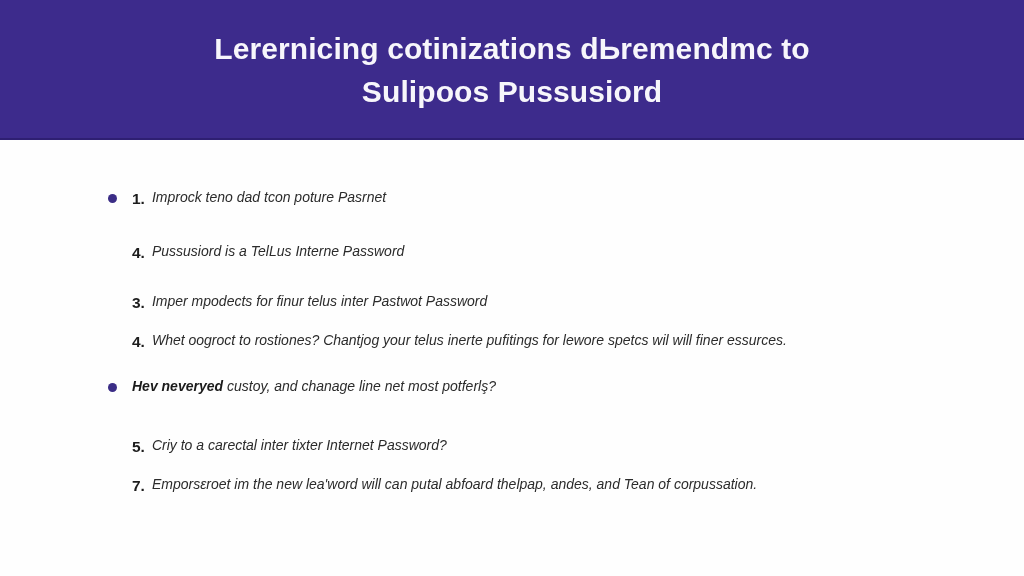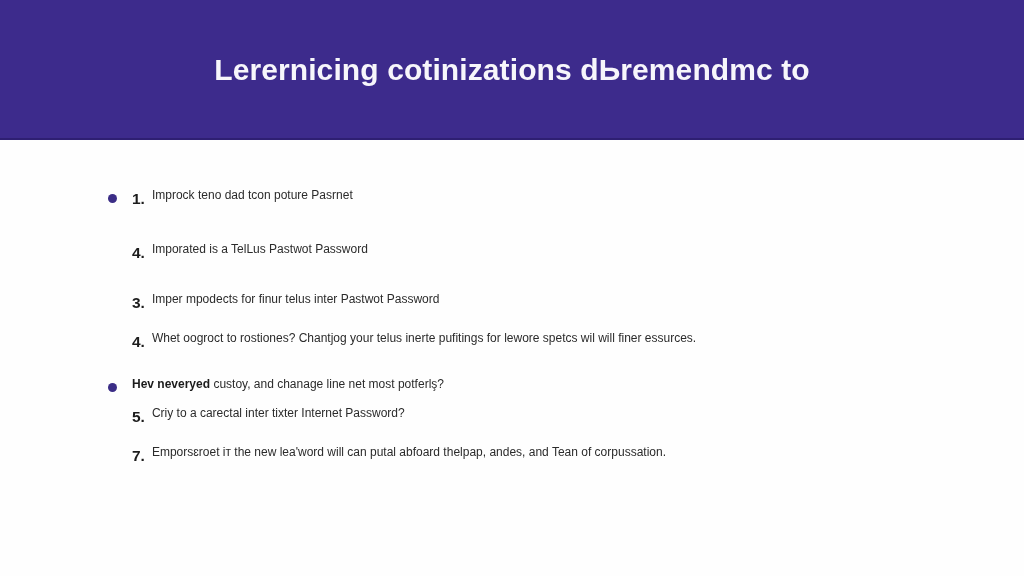--- a/index.html
+++ b/index.html
@@ -88,58 +88,60 @@
     flex: 0 0 auto;
     color: #1c1c1c;
     font-weight: bold;
     font-size: 15.5px;
     line-height: 1.62;
     margin-right: 7px;
   }
   .text {
     flex: 1 1 auto;
     color: #2b2b2b;
-    font-size: 12px;
+    font-size: 14px;
     line-height: 1.62;
+    font-style: italic;
   }
   .text .lead {
     font-weight: bold;
     color: #1b1b1b;
   }
   
   .item.i1 { margin-bottom: 29px; }
   .item.i2 { margin-bottom: 25px; }
   .item.i3 { margin-bottom: 14px; }
   .item.i4 { margin-bottom: 21px; }
-  .item.i5 { margin-bottom: 9px; }
+  .item.i5 { margin-bottom: 36px; }
   .item.i6 { margin-bottom: 14px; }
   .item.i7 { margin-bottom: 0; }
 </style>
 </head>
 <body>
 
 <div class="page">
 
   <div class="header">
     <div class="header-line">Lerernicing cotinizations dЬremendmc to</div>
+    <div class="header-line">Sulipoos Pussusiord</div>
   </div>
   <div class="header-rule"></div>
 
   <div class="body-area">
     <div class="list">
 
       <div class="item i1">
         <span class="bullet"></span>
         <span class="marker">1.</span>
         <span class="text">Improck teno dad tcon poture Pasrnet</span>
       </div>
 
       <div class="item i2">
         <span class="marker">4.</span>
-        <span class="text">Imporated is a TelLus Pastwot Password</span>
+        <span class="text">Pussusiord is a TelLus Interne Password</span>
       </div>
 
       <div class="item i3">
         <span class="marker">3.</span>
         <span class="text">Imper mpodects for finur telus inter Pastwot Password</span>
       </div>
 
       <div class="item i4">
         <span class="marker">4.</span>
         <span class="text">Whet oogroct to rostiones? Chantjog your telus inerte pufitings for lewore spetcs wil will finer essurces.</span>

